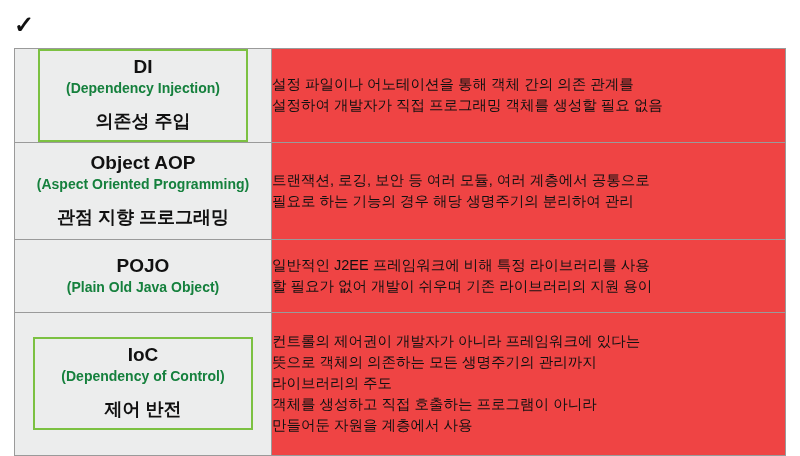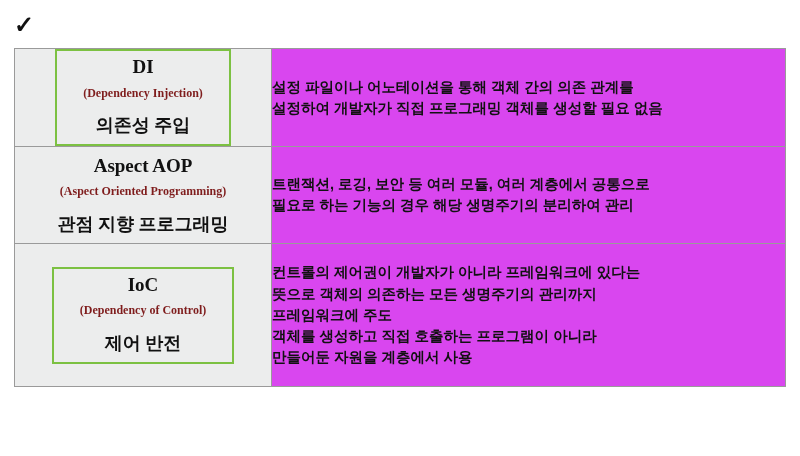--- a/index.html
+++ b/index.html
@@ -63,48 +63,46 @@
     vertical-align: middle;
     padding: 0;
   }
   td.term-cell {
     width: 256px;
     background: #eceded;
     text-align: center;
     padding: 6px 4px;
   }
   td.desc-cell {
-    background: #d946ef;
+    background: #ef4444;
     padding: 7px 10px 7px 12px;
     vertical-align: middle;
-    font-weight: bold;
   }
 
   .term-inner {
     display: inline-block;
     padding: 4px 6px;
     box-sizing: border-box;
-    font-family: Liberation Serif, serif;
   }
   .term-inner.boxed {
     border: 2px solid #7cc142;
     padding: 5px 26px 7px 26px;
   }
   .term-main {
     font-size: 19px;
     font-weight: bold;
     line-height: 1.15;
     color: #111111;
   }
   .term-sub {
-    font-size: 12px;
+    font-size: 14px;
     font-weight: bold;
     line-height: 1.3;
-    color: #7f1d1d;
-    margin-top: 8px;
+    color: #15803d;
+    margin-top: 1px;
   }
   .term-kor {
     font-size: 18px;
     font-weight: bold;
     line-height: 1.2;
     color: #111111;
     margin-top: 14px;
   }
 
   .desc-line {
@@ -142,44 +140,56 @@
           </td>
           <td class="desc-cell">
             <div class="desc-line">설정 파일이나 어노테이션을 통해 객체 간의 의존 관계를</div>
             <div class="desc-line">설정하여 개발자가 직접 프로그래밍 객체를 생성할 필요 없음</div>
           </td>
         </tr>
 
         <tr class="row-aop">
           <td class="term-cell">
             <div class="term-inner">
-              <div class="term-main">Aspect AOP</div>
+              <div class="term-main">Object AOP</div>
               <div class="term-sub">(Aspect Oriented Programming)</div>
               <div class="term-kor">관점 지향 프로그래밍</div>
             </div>
           </td>
           <td class="desc-cell">
             <div class="desc-line">트랜잭션, 로깅, 보안 등 여러 모듈, 여러 계층에서 공통으로</div>
             <div class="desc-line">필요로 하는 기능의 경우 해당 생명주기의 분리하여 관리</div>
           </td>
         </tr>
 
+        <tr class="row-pojo">
+          <td class="term-cell">
+            <div class="term-inner">
+              <div class="term-main">POJO</div>
+              <div class="term-sub">(Plain Old Java Object)</div>
+            </div>
+          </td>
+          <td class="desc-cell">
+            <div class="desc-line">일반적인 J2EE 프레임워크에 비해 특정 라이브러리를 사용</div>
+            <div class="desc-line">할 필요가 없어 개발이 쉬우며 기존 라이브러리의 지원 용이</div>
+          </td>
+        </tr>
 
         <tr class="row-ioc">
           <td class="term-cell">
             <div class="term-inner boxed">
               <div class="term-main">IoC</div>
               <div class="term-sub">(Dependency of Control)</div>
               <div class="term-kor">제어 반전</div>
             </div>
           </td>
           <td class="desc-cell">
             <div class="desc-line">컨트롤의 제어권이 개발자가 아니라 프레임워크에 있다는</div>
             <div class="desc-line">뜻으로 객체의 의존하는 모든 생명주기의 관리까지</div>
-            <div class="desc-line">프레임워크에 주도</div>
+            <div class="desc-line">라이브러리의 주도</div>
             <div class="desc-line">객체를 생성하고 직접 호출하는 프로그램이 아니라</div>
             <div class="desc-line">만들어둔 자원을 계층에서 사용</div>
           </td>
         </tr>
       </tbody>
     </table>
   </div>
 
 </div>
 

